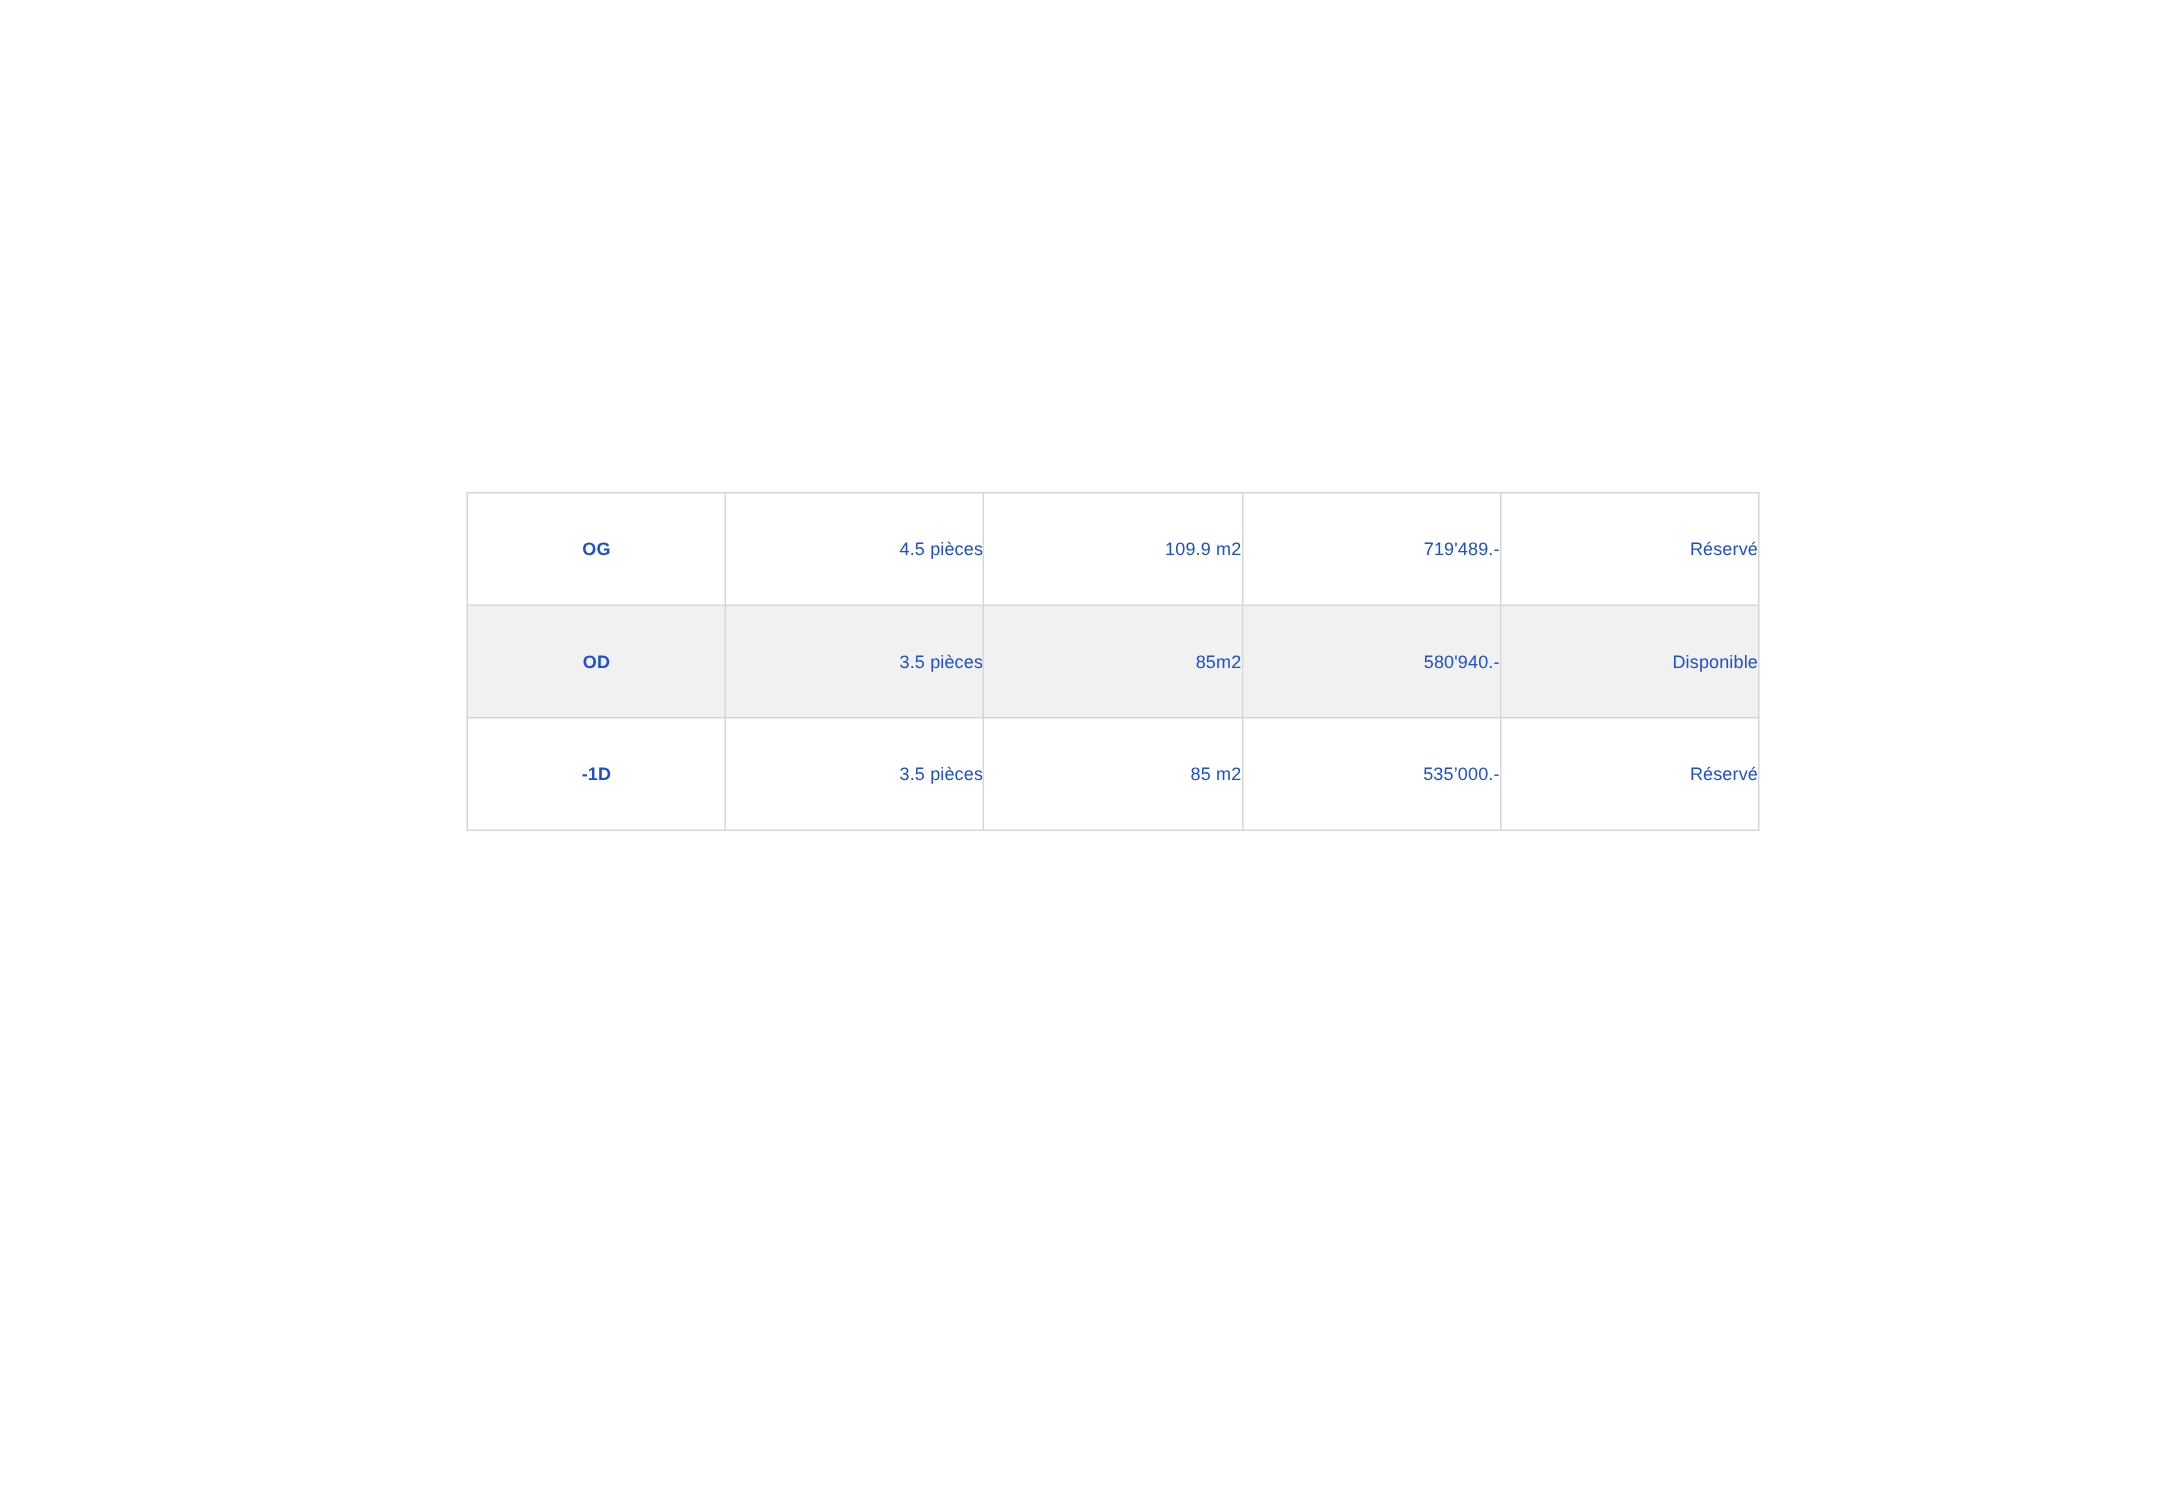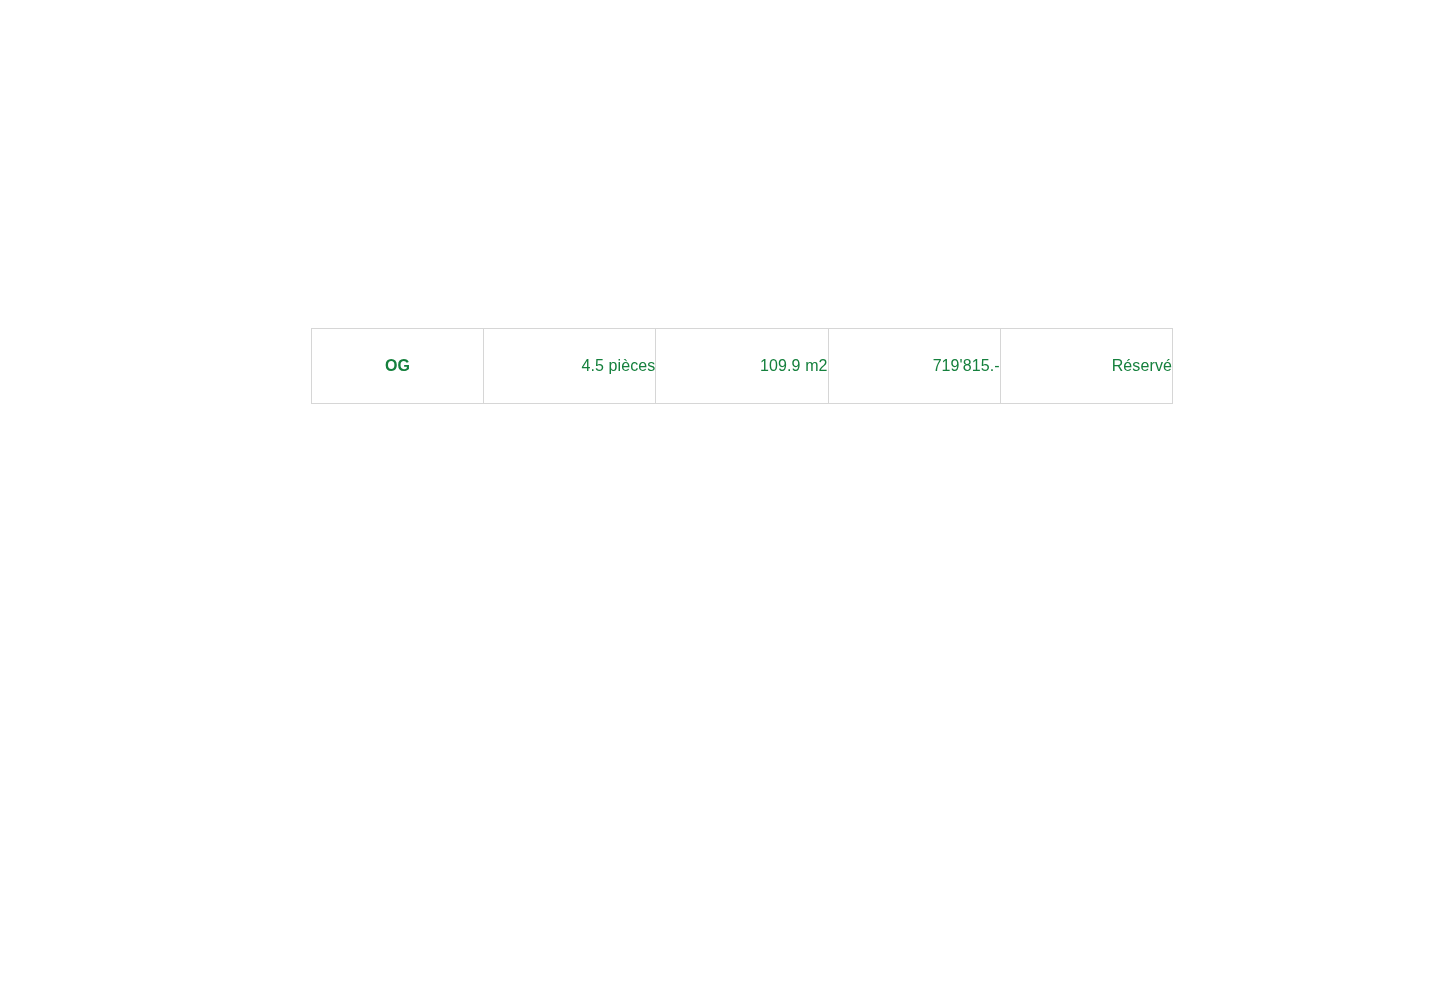--- a/index.html
+++ b/index.html
@@ -16,22 +16,22 @@
   .table-wrap {
     position: absolute;
     left: 311px;
     top: 328px;
     width: 862px;
   }
   table.units {
     width: 100%;
     border-collapse: collapse;
     table-layout: fixed;
-    font-size: 16px;
-    color: #15803d;
+    font-size: 12px;
+    color: #1d4ed8;
     letter-spacing: 0.1px;
   }
   table.units td {
     border: 1px solid #d6d6d6;
     height: 74px;
     vertical-align: middle;
     background: #ffffff;
     padding: 0 0 0 14px;
     text-align: right;
     overflow: hidden;
@@ -49,18 +49,32 @@
 </head>
 <body>
 
 <div class="table-wrap">
   <table class="units">
     <tbody>
       <tr>
         <td class="unit">OG</td>
         <td>4.5 pièces</td>
         <td>109.9 m2</td>
-        <td>719'815.-</td>
+        <td>719'489.-</td>
+        <td>Réservé</td>
+      </tr>
+      <tr>
+        <td class="unit">OD</td>
+        <td>3.5 pièces</td>
+        <td>85m2</td>
+        <td>580'940.-</td>
+        <td>Disponible</td>
+      </tr>
+      <tr>
+        <td class="unit">-1D</td>
+        <td>3.5 pièces</td>
+        <td>85 m2</td>
+        <td>535’000.-</td>
         <td>Réservé</td>
       </tr>
     </tbody>
   </table>
 </div>
 
 </body></html>

